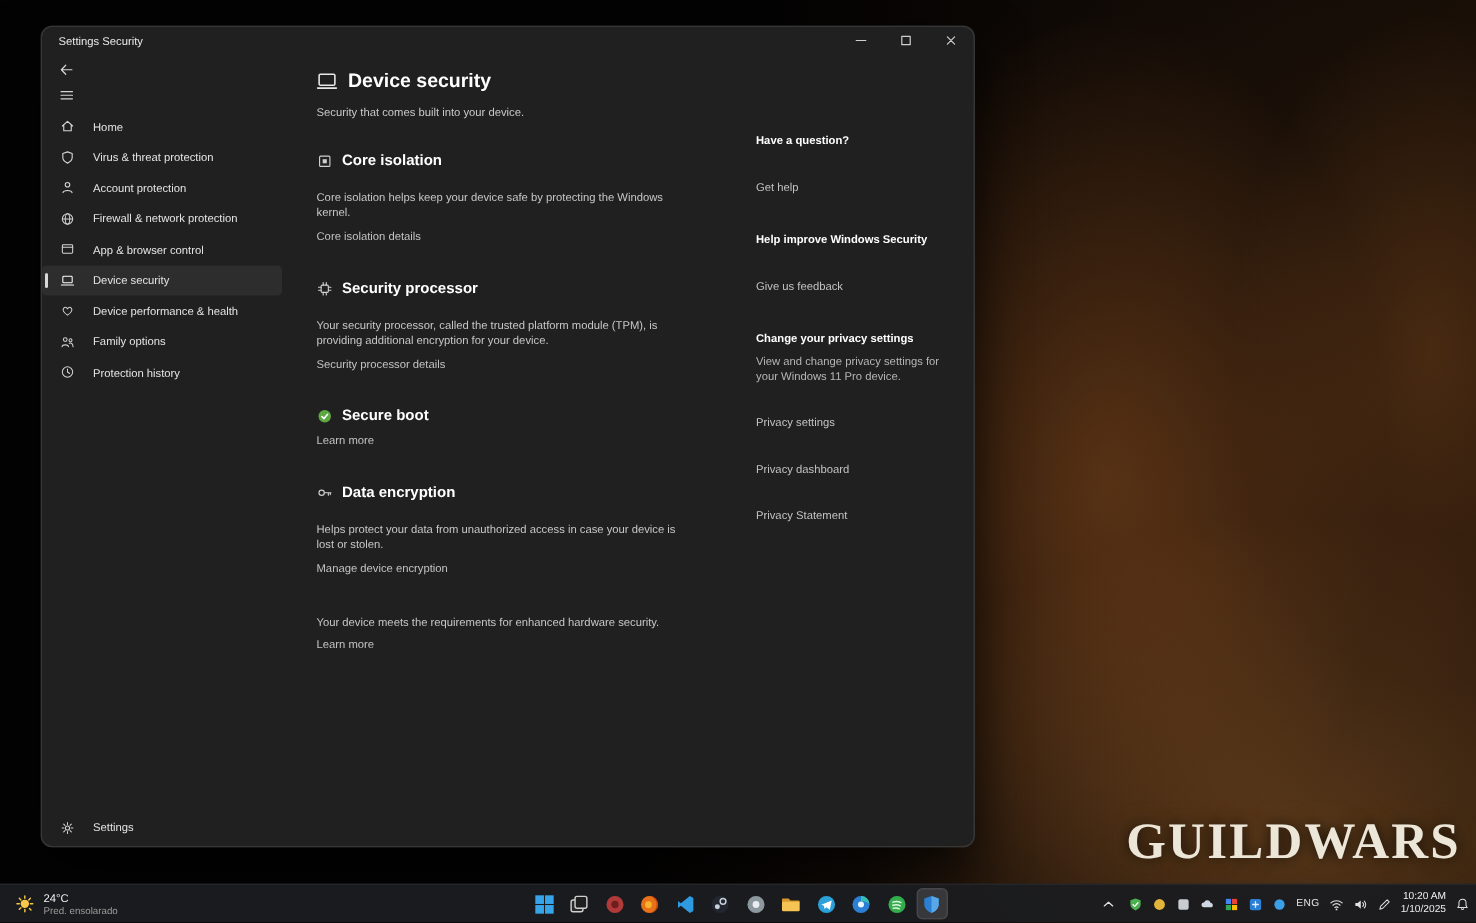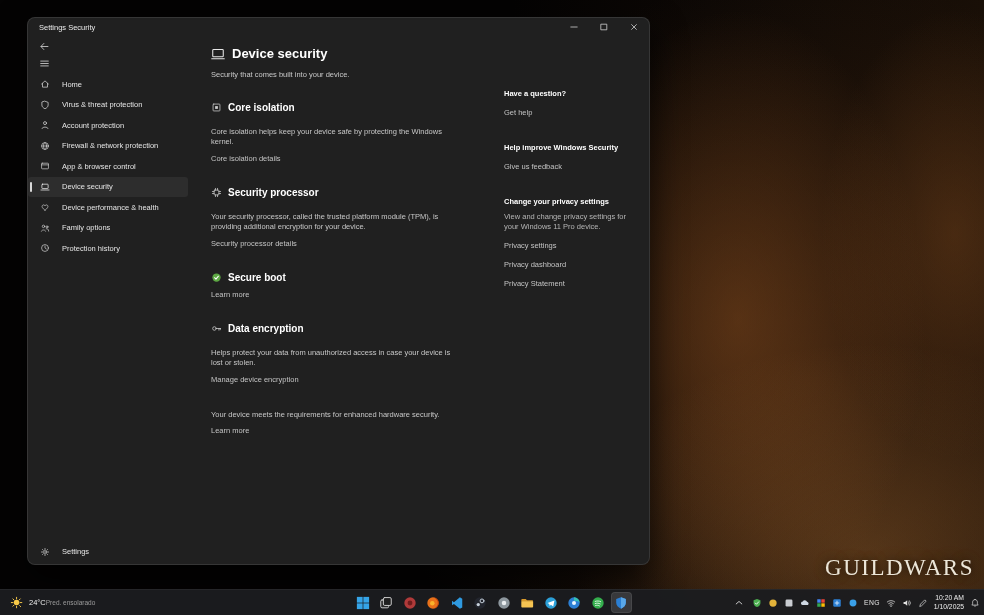--- a/index.html
+++ b/index.html
@@ -11,21 +11,21 @@
   
   .desktop { position:absolute; inset:0; z-index:0;
     background:
       radial-gradient(420px 300px at 88% 90%, rgba(200,130,60,.30), transparent 70%),
       radial-gradient(260px 430px at 75% 52%, rgba(160,90,35,.40), transparent 72%),
       radial-gradient(190px 320px at 97% 38%, rgba(130,75,30,.38), transparent 70%),
       radial-gradient(560px 520px at 82% 62%, rgba(70,40,18,.55), transparent 78%),
       linear-gradient(90deg, #040303 52%, #0d0805 72%, #190f07 100%);
   }
   .gw-logo { position:absolute; right:10px; bottom:34px;
-    font-family:"Liberation Serif", serif; font-weight:400; font-size:23px;
+    font-family:"Liberation Serif", serif; font-weight:700; font-size:34px;
     letter-spacing:1.5px; color:#ece6d8; text-shadow:0 0 10px rgba(0,0,0,.9), 0 0 22px rgba(255,190,90,.18); }
 
   
   .window { position:absolute; left:27px; top:17px; width:623px; height:548px;
     background:#202020; border:1px solid rgba(120,120,120,.25); border-radius:8px;
     box-shadow:0 14px 34px rgba(0,0,0,.7); overflow:hidden; z-index:5;
     color:#e6e6e6; }
   .titlebar { height:18px; display:flex; align-items:center; padding-left:11px; }
   .titlebar-title { font-size:7.5px; color:#e9e9e9; }
   .win-controls { margin-left:auto; display:flex; height:100%; }
@@ -63,31 +63,31 @@
               text-decoration:none; }
   .main-footer-text { margin-top:24px; font-size:7.5px; color:#c7c7c7; }
   .main-footer-link { display:inline-block; margin-top:6px; font-size:7.5px; color:#c3c3c3;
               text-decoration:none; }
 
   
   .aside { position:absolute; left:476px; top:36px; width:124px; padding-top:35px; }
   .aside-group + .aside-group { margin-top:25px; }
   .aside-title { font-size:7.5px; font-weight:700; color:#fff; line-height:10px; }
   .aside-body { margin-top:4.5px; font-size:7.5px; line-height:10px; color:#b5b5b5; }
-  .aside-link { display:block; margin-top:9px; font-size:7.5px; line-height:10px;
+  .aside-link { display:block; margin-top:21px; font-size:7.5px; line-height:10px;
               color:#c3c3c3; text-decoration:none; }
 
   
   .taskbar { position:absolute; left:0; right:0; bottom:0; height:26px;
     background:rgba(27,28,31,.96); border-top:1px solid rgba(255,255,255,.05);
     display:flex; align-items:center; z-index:10; }
   .weather { position:absolute; left:3px; top:2px; bottom:2px; display:flex; align-items:center;
     gap:5px; padding:0 7px; border-radius:4px; }
   .weather svg { width:14px; height:14px; }
-  .weather-col { display:flex; flex-direction:row; line-height:9px; }
+  .weather-col { display:flex; flex-direction:column; line-height:9px; }
   .weather-temp { font-size:7.5px; color:#f0f0f0; }
   .weather-cond { font-size:6.5px; color:#9c9c9c; }
   .task-center { margin:0 auto; display:flex; gap:2.5px; align-items:center; }
   .tb-btn { width:21px; height:21px; border-radius:4px; display:flex; align-items:center;
     justify-content:center; background:transparent; border:none; }
   .tb-btn svg { width:14px; height:14px; }
   .tb-btn.active { background:rgba(255,255,255,.13); box-shadow:inset 0 0 0 1px rgba(255,255,255,.08); }
   .tray { position:absolute; right:4px; display:flex; align-items:center; gap:6px; }
   .tray-ic { display:flex; align-items:center; justify-content:center; }
   .tray-ic svg { width:10px; height:10px; }

